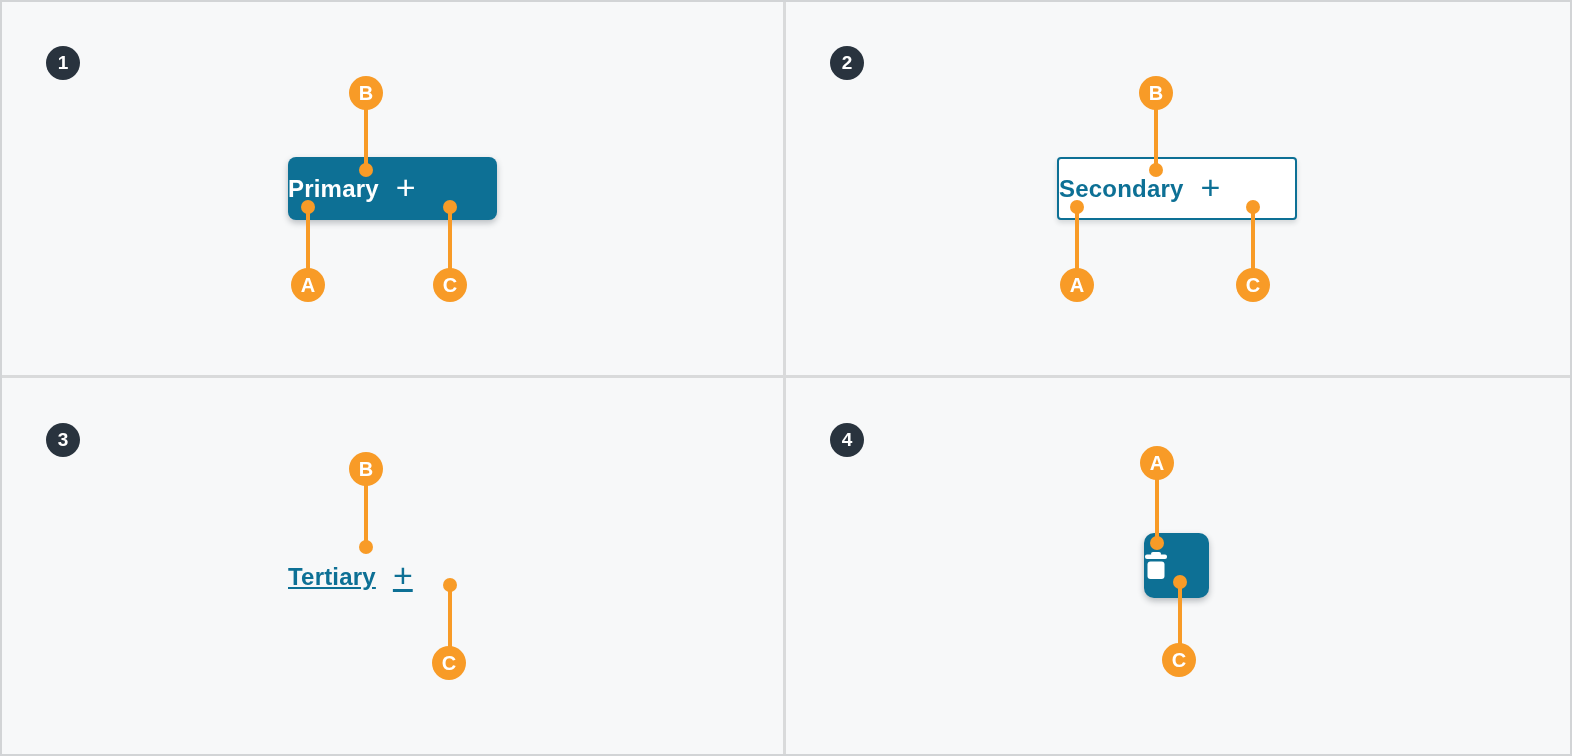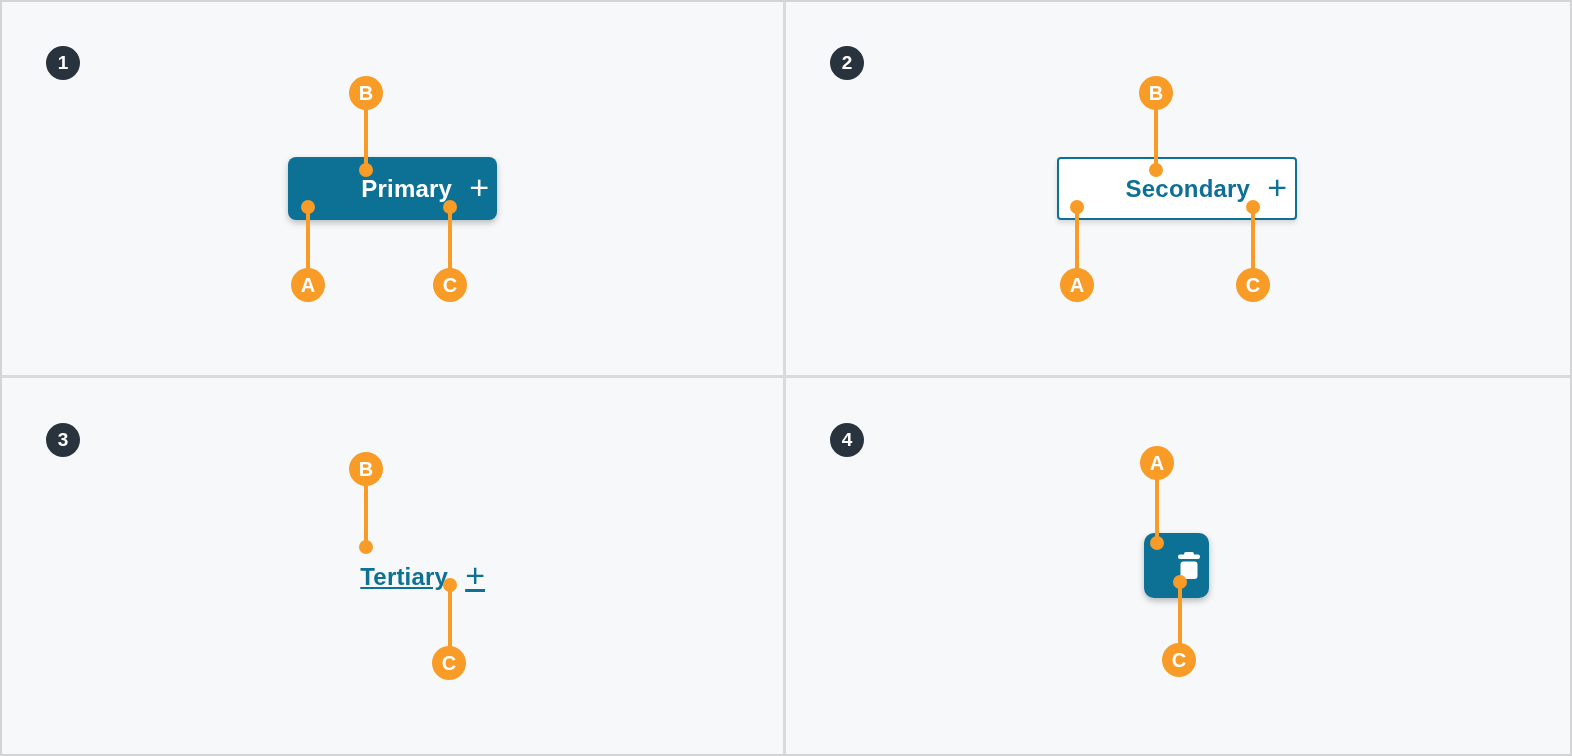--- a/index.html
+++ b/index.html
@@ -25,22 +25,22 @@
 
   .badge {
     position:absolute; left:44px; top:44px;
     width:34px; height:34px; border-radius:50%;
     background:var(--badge-bg,#29333E);
     display:flex; align-items:center; justify-content:center;
     color:#fff; font-size:19px; font-weight:700; z-index:4;
   }
 
   .btn {
-    position:absolute; border:none; margin:0; padding:8px;
-    display:flex; align-items:center; justify-content:flex-end;
+    position:absolute; border:none; margin:0; padding:0;
+    display:flex; align-items:center; justify-content:flex-start;
     font-family:inherit; cursor:pointer; z-index:1;
   }
   .btn-label { font-size:24px; font-weight:600; letter-spacing:0.2px; }
   .btn-plus  { font-size:34px; font-weight:400; line-height:1; margin-left:17px; position:relative; top:-2px; }
 
   .btn-primary {
     left:286px; top:155px; width:209px; height:63px;
     background:var(--teal,#0D7095); color:#fff; border-radius:8px;
     box-shadow:0 3px 6px rgba(30,40,50,0.28);
   }

